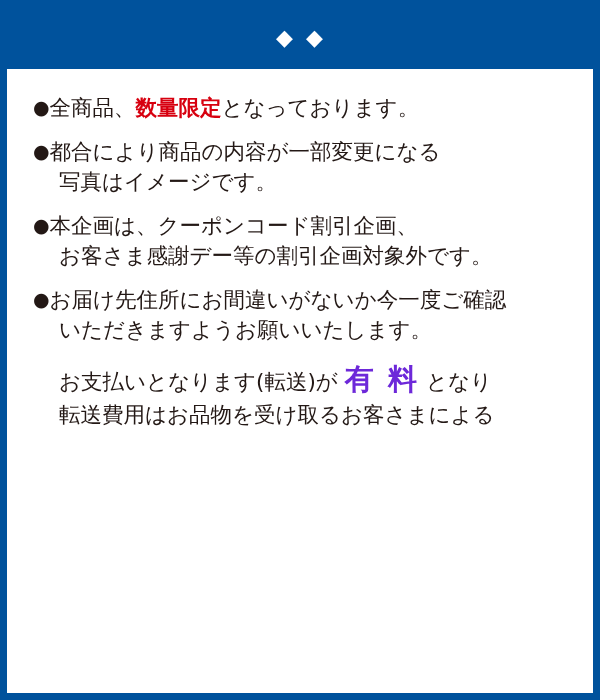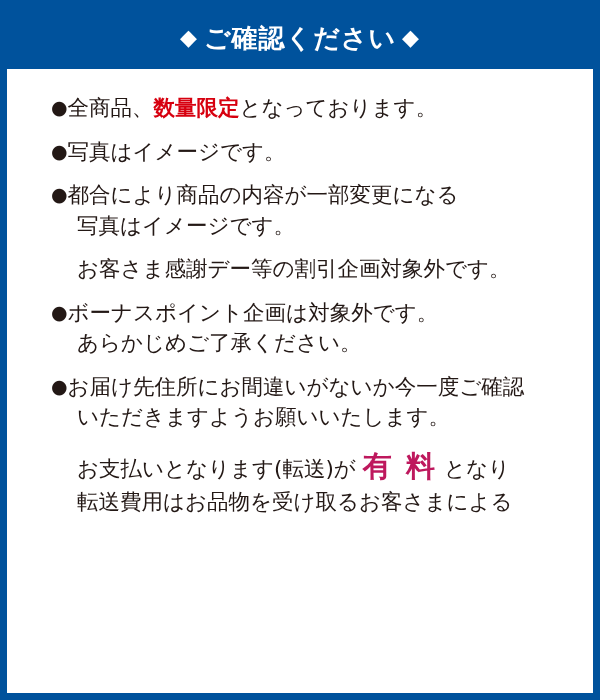--- a/index.html
+++ b/index.html
@@ -31,21 +31,21 @@
     font-size: 26px;
     font-weight: bold;
     letter-spacing: 1px;
   }
   .notice-header .diamond {
     font-size: 22px;
     line-height: 1;
     margin: 0 6px;
   }
   .notice-body {
-    padding: 24px 22px 0 44px;
+    padding: 24px 22px 0 26px;
     color: #231815;
   }
   .notice-item {
     margin-bottom: 13px;
   }
   .line {
     display: block;
     font-size: 21.5px;
     line-height: 1.42;
     white-space: nowrap;
@@ -55,55 +55,48 @@
   }
   .bullet {
     font-size: 19px;
     vertical-align: 1px;
   }
   .hl-red {
     color: #d7000f;
     font-weight: bold;
   }
   .big-red {
-    color: #be185d;
+    color: #6d28d9;
     font-weight: bold;
     font-size: 29px;
     letter-spacing: 2px;
     padding: 0 7px;
   }
 </style>
 </head>
 <body>
 
 <div class="notice-card">
 
   <div class="notice-header">
     <span class="diamond">◆</span>
-    <span>ご確認ください</span>
     <span class="diamond">◆</span>
   </div>
 
   <div class="notice-body" id="notice-list">
       <div class="notice-item">
         <span class="line"><span class="bullet">●</span><span>全商品、</span><span class="hl-red">数量限定</span><span>となっております。</span></span>
       </div>
       <div class="notice-item">
-        <span class="line"><span class="bullet">●</span><span>写真はイメージです。</span></span>
-      </div>
-      <div class="notice-item">
         <span class="line"><span class="bullet">●</span><span>都合により商品の内容が一部変更になる</span></span>
         <span class="line indent"><span>写真はイメージです。</span></span>
       </div>
       <div class="notice-item">
+        <span class="line"><span class="bullet">●</span><span>本企画は、クーポンコード割引企画、</span></span>
         <span class="line indent"><span>お客さま感謝デー等の割引企画対象外です。</span></span>
-      </div>
-      <div class="notice-item">
-        <span class="line"><span class="bullet">●</span><span>ボーナスポイント企画は対象外です。</span></span>
-        <span class="line indent"><span>あらかじめご了承ください。</span></span>
       </div>
       <div class="notice-item">
         <span class="line"><span class="bullet">●</span><span>お届け先住所にお間違いがないか今一度ご確認</span></span>
         <span class="line indent"><span>いただきますようお願いいたします。</span></span>
       </div>
       <div class="notice-item">
         <span class="line indent"><span>お支払いとなります(転送)が</span><span class="big-red">有 料</span><span>となり</span></span>
         <span class="line indent"><span>転送費用はお品物を受け取るお客さまによる</span></span>
       </div>
     </div>

